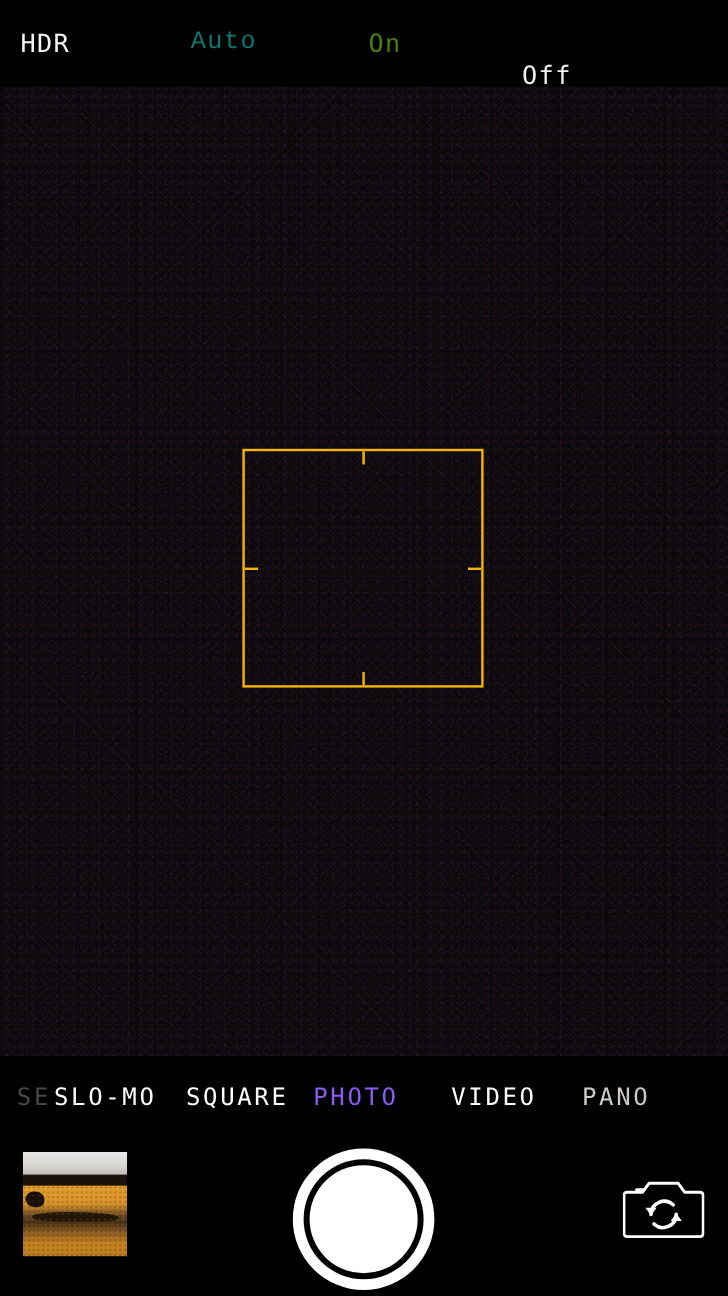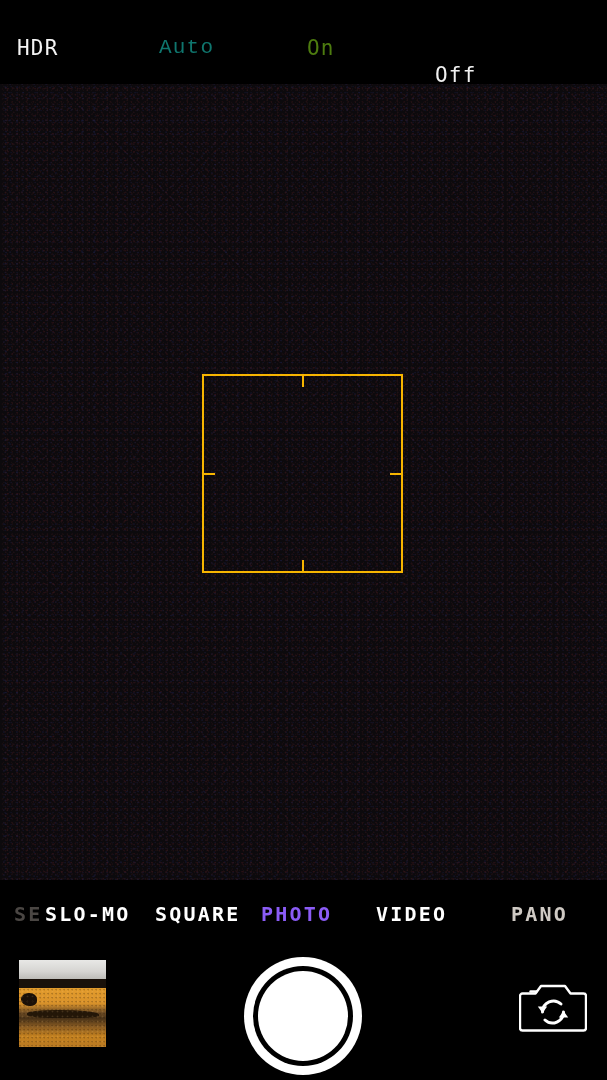--- a/index.html
+++ b/index.html
@@ -20,21 +20,21 @@
     width: 607px;
     height: 1080px;
     background: #000;
     overflow: hidden;
   }
 
   
   .top-bar {
     position: absolute;
     left: 0;
-    top: 12px;
+    top: 0;
     width: 607px;
     height: 72px;
     background: #000000;
     z-index: 6;
   }
   .top-item {
     position: absolute;
     top: 24px;
     font-size: 21px;
     letter-spacing: 1.2px;
@@ -107,41 +107,40 @@
 
   
   .mode-bar {
     position: absolute;
     left: 0;
     top: 880px;
     width: 528px;
     height: 68px;
     background: #000000;
     z-index: 6;
-    font-weight: bold;
   }
   .mode-item {
     position: absolute;
     top: 22px;
     font-size: 20px;
     letter-spacing: 2.2px;
     line-height: 24px;
     white-space: nowrap;
     color: #ffffff;
   }
   .mode-item.dim-far   { color: #4a4643; }
   .mode-item.dim       { color: #cfcac4; }
   .mode-item.active    { color: #8b5cf6; }
 
   .mode-timelapse { left: 14px;  }
   .mode-slomo     { left: 45px;  }
   .mode-video     { left: 155px; }
   .mode-photo     { left: 261px; }
   .mode-square    { left: 376px; }
-  .mode-pano      { left: 511px; }
+  .mode-pano      { left: 485px; }
 
   
   .bottom-bar {
     position: absolute;
     left: 0;
     top: 948px;
     width: 607px;
     height: 132px;
     background: #000000;
     z-index: 6;

